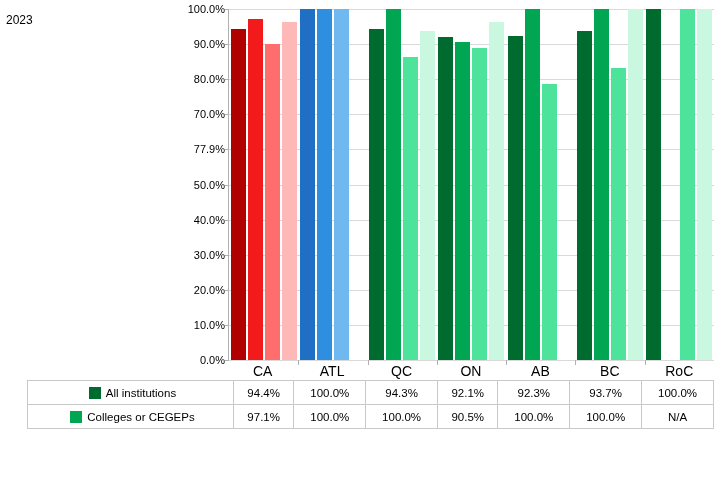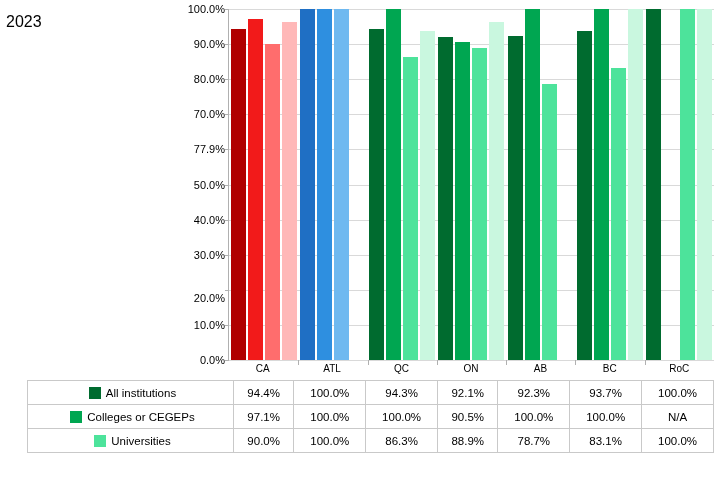--- a/index.html
+++ b/index.html
@@ -28,21 +28,21 @@
   }
   #chart-title {
     font-size: 13.5px;
     font-weight: bold;
     color: #000000;
     line-height: 1.18;
     white-space: pre-line;
   }
   #chart-subtitle {
     margin-top: 7px;
-    font-size: 16px;
+    font-size: 12px;
     color: #000000;
   }
 
   
   #plot-wrap {
     position: absolute;
     left: 186px;
     top: 9px;
     width: 528px;
     height: 352px;
@@ -115,21 +115,21 @@
   #xlabels {
     position: absolute;
     left: 228px;
     top: 363px;
     width: 486px;
     display: flex;
   }
   .xlabel {
     flex: 1 1 0;
     text-align: center;
-    font-size: 10px;
+    font-size: 14px;
     color: #000000;
   }
 
   
   #data-table {
     position: absolute;
     left: 27px;
     top: 380px;
     width: 687px;
     border-collapse: collapse;
@@ -170,21 +170,21 @@
     <div id="plot-area">
       <div id="gridlines">
           <div class="gridline" style="top: 100%;"></div>
           <div class="ytick-mark" style="top: 100%;"></div>
           <div class="ytick-label" style="top: 100%; text-align: right;">0.0%</div>
           <div class="gridline" style="top: 90%;"></div>
           <div class="ytick-mark" style="top: 90%;"></div>
           <div class="ytick-label" style="top: 90%; text-align: right;">10.0%</div>
           <div class="gridline" style="top: 80%;"></div>
           <div class="ytick-mark" style="top: 80%;"></div>
-          <div class="ytick-label" style="top: 80%; margin-top: 8px;">20.0%</div>
+          <div class="ytick-label" style="top: 80%;">20.0%</div>
           <div class="gridline" style="top: 70%;"></div>
           <div class="ytick-mark" style="top: 70%;"></div>
           <div class="ytick-label" style="top: 70%;">30.0%</div>
           <div class="gridline" style="top: 60%;"></div>
           <div class="ytick-mark" style="top: 60%;"></div>
           <div class="ytick-label" style="top: 60%;">40.0%</div>
           <div class="gridline" style="top: 50%;"></div>
           <div class="ytick-mark" style="top: 50%;"></div>
           <div class="ytick-label" style="top: 50%;">50.0%</div>
           <div class="gridline" style="top: 40%;"></div>
@@ -281,26 +281,16 @@
         <tr>
           <td class="legend-cell"><span class="swatch" style="background: rgb(0, 166, 81);"></span><span>Colleges or CEGEPs</span></td>
           <td>97.1%</td>
           <td>100.0%</td>
           <td>100.0%</td>
           <td>90.5%</td>
           <td>100.0%</td>
           <td>100.0%</td>
           <td>N/A</td>
         </tr>
-        <tr>
-          <td class="legend-cell"><span class="swatch" style="background: rgb(77, 227, 155);"></span><span>Universities</span></td>
-          <td>90.0%</td>
-          <td>100.0%</td>
-          <td>86.3%</td>
-          <td>88.9%</td>
-          <td>78.7%</td>
-          <td>83.1%</td>
-          <td>100.0%</td>
-        </tr>
       </tbody>
   </table>
 
 </div>
 
 </body></html>

